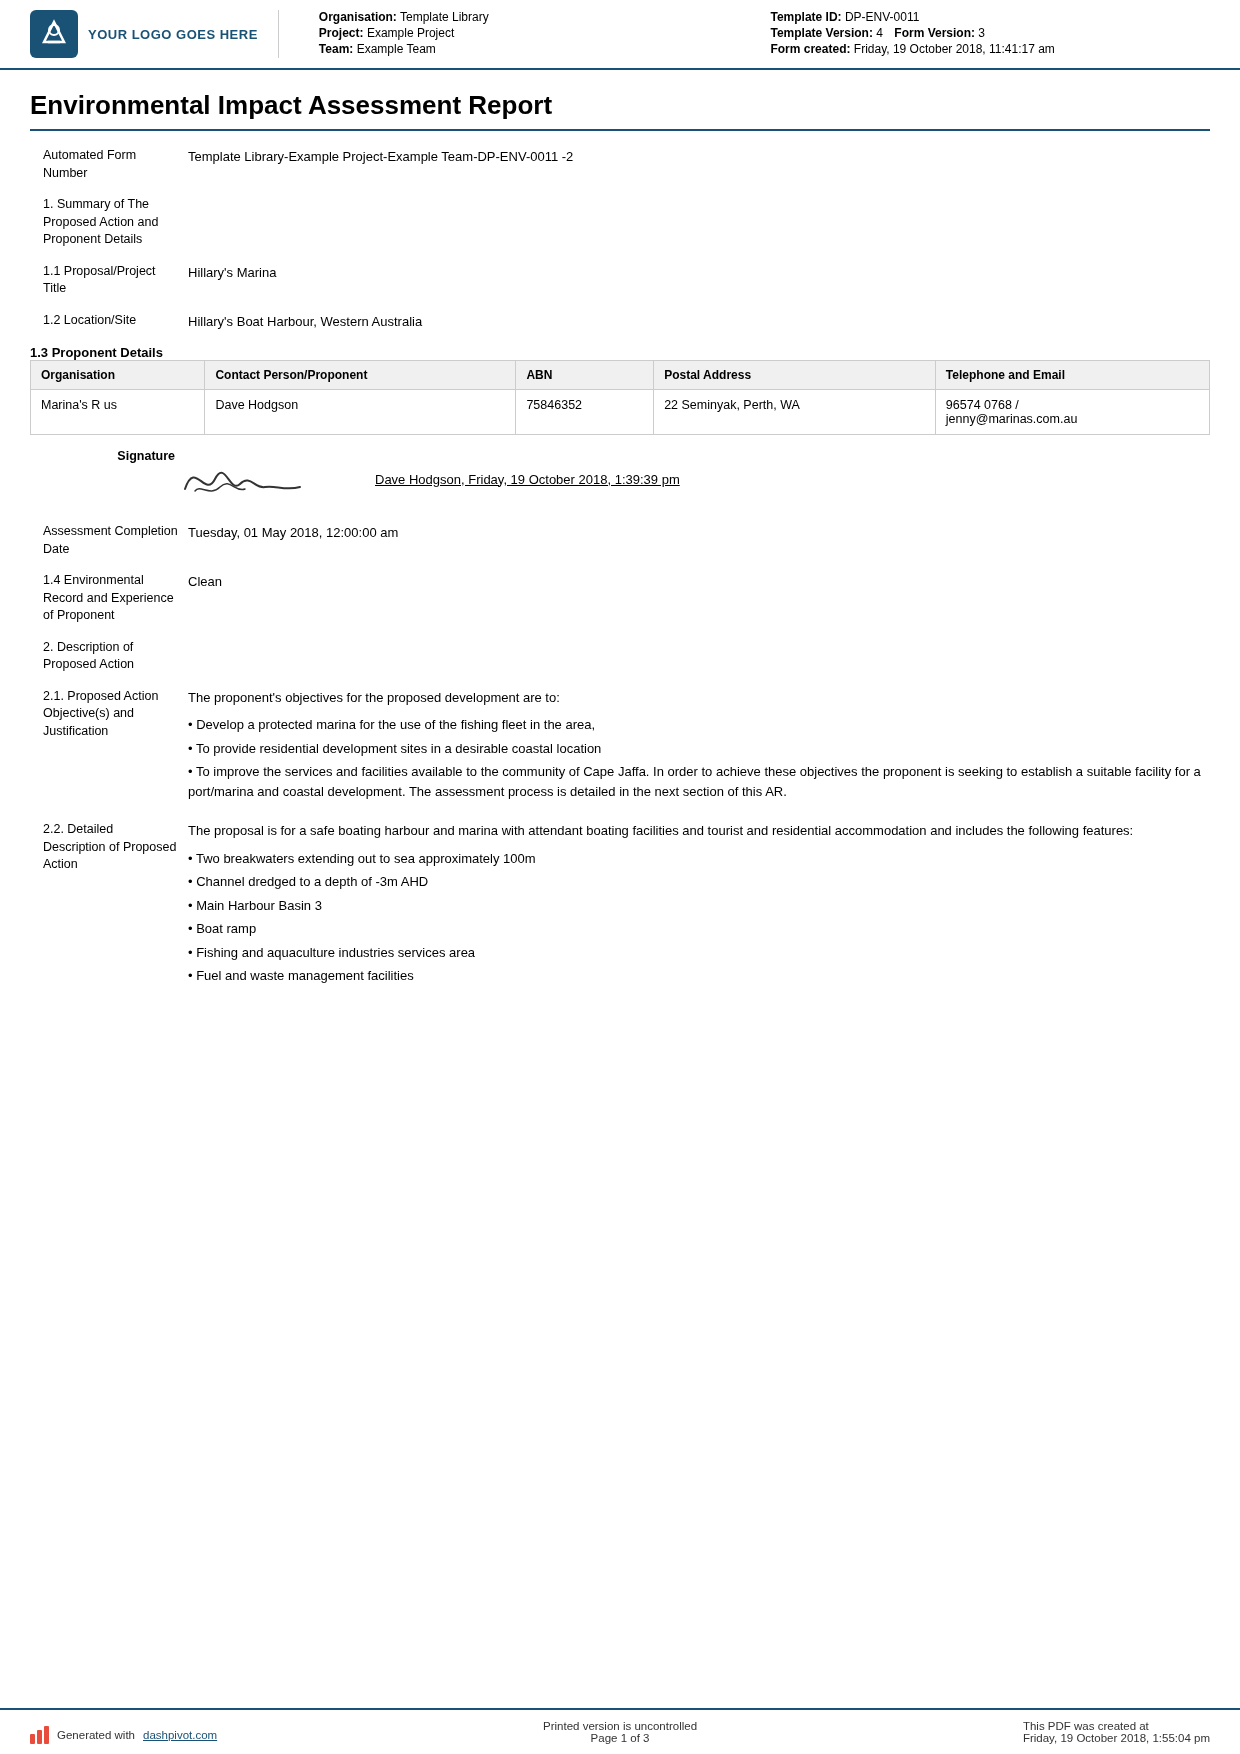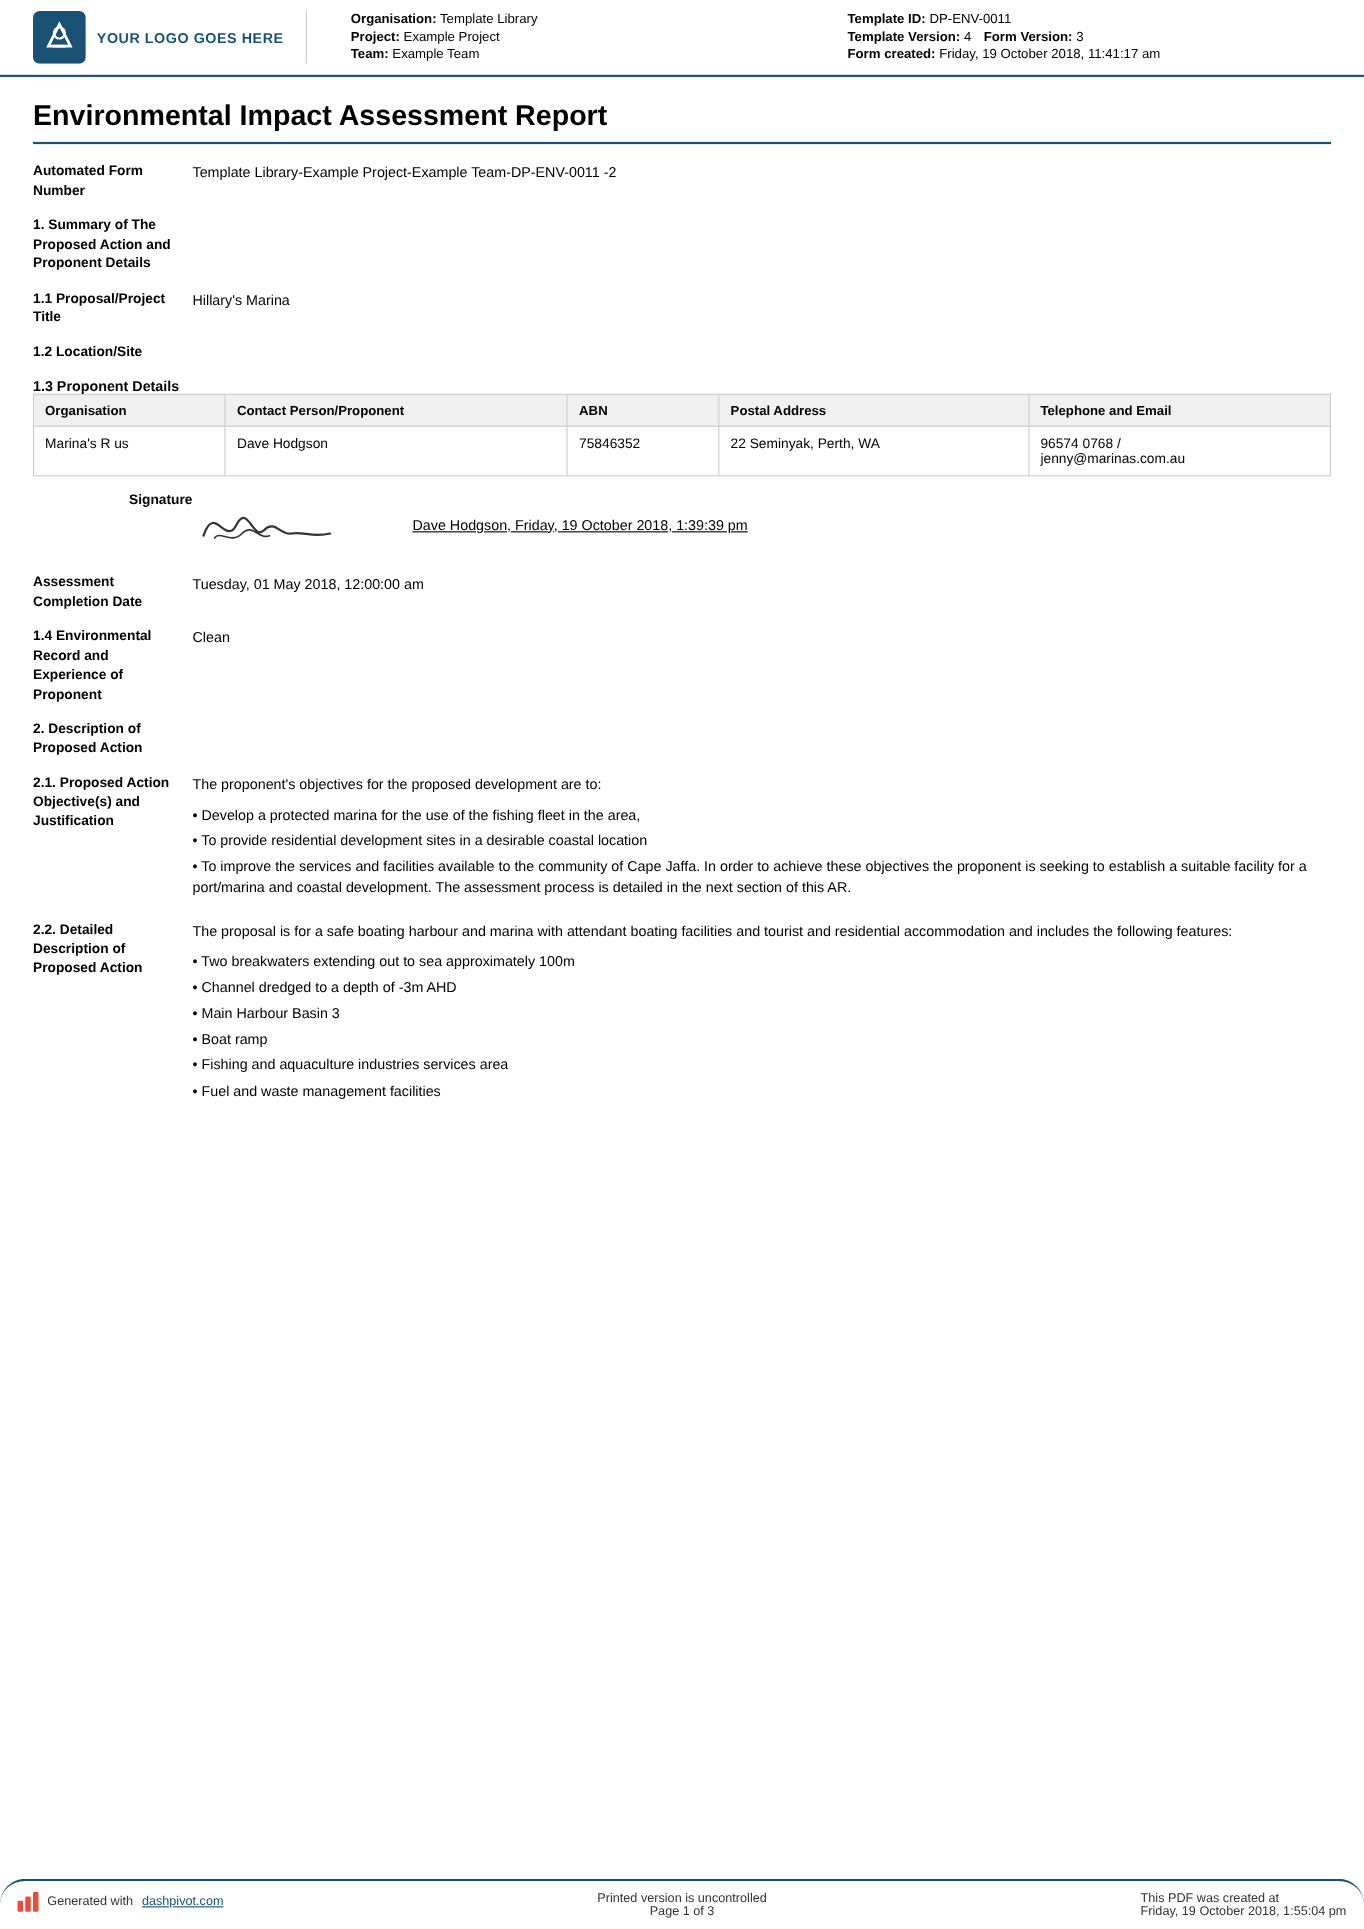--- a/index.html
+++ b/index.html
@@ -69,26 +69,27 @@
       padding-bottom: 8px;
       margin-bottom: 16px;
       color: #000;
     }
     .field-row {
       display: flex;
       margin-bottom: 14px;
       align-items: flex-start;
     }
     .field-label {
-      font-weight: bold;
+      font-weight: normal;
       font-size: 12.5px;
       width: 145px;
       min-width: 145px;
       line-height: 1.4;
       padding-right: 10px;
+      margin-left: 13px;
     }
     .field-value {
       flex: 1;
       font-size: 13px;
       line-height: 1.5;
     }
     
     .section-heading {
       font-weight: bold;
       font-size: 13px;
@@ -153,27 +154,26 @@
     .bullet-list li {
       padding: 2px 0;
       line-height: 1.5;
     }
     .bullet-list li::before {
       content: "• ";
     }
     
     .footer {
       border-top: 2px solid #1a5276;
-      padding: 10px 16px;
+      padding: 10px 30px;
       display: flex;
       justify-content: space-between;
-      align-items: flex-start;
+      align-items: flex-end;
       font-size: 11.5px;
       color: #333;
-      border-radius: 23px;
     }
     .footer-left {
       display: flex;
       align-items: center;
       gap: 8px;
     }
     .footer-logo-bars {
       display: flex;
       gap: 2px;
       align-items: flex-end;
@@ -259,20 +259,21 @@
       <div class="field-label">
         <span>1.1 Proposal/Project Title</span>
       </div>
       <div class="field-value">Hillary's Marina</div>
     </div>
 
     <div class="field-row">
       <div class="field-label">
         <span>1.2 Location/Site</span>
       </div>
+      <div class="field-value">Hillary's Boat Harbour, Western Australia</div>
     </div>
 
     <div class="section-heading">1.3 Proponent Details</div>
 
     <table class="proponent-table">
       <thead>
         <tr>
           <th>Organisation</th>
           <th>Contact Person/Proponent</th>
           <th>ABN</th>

